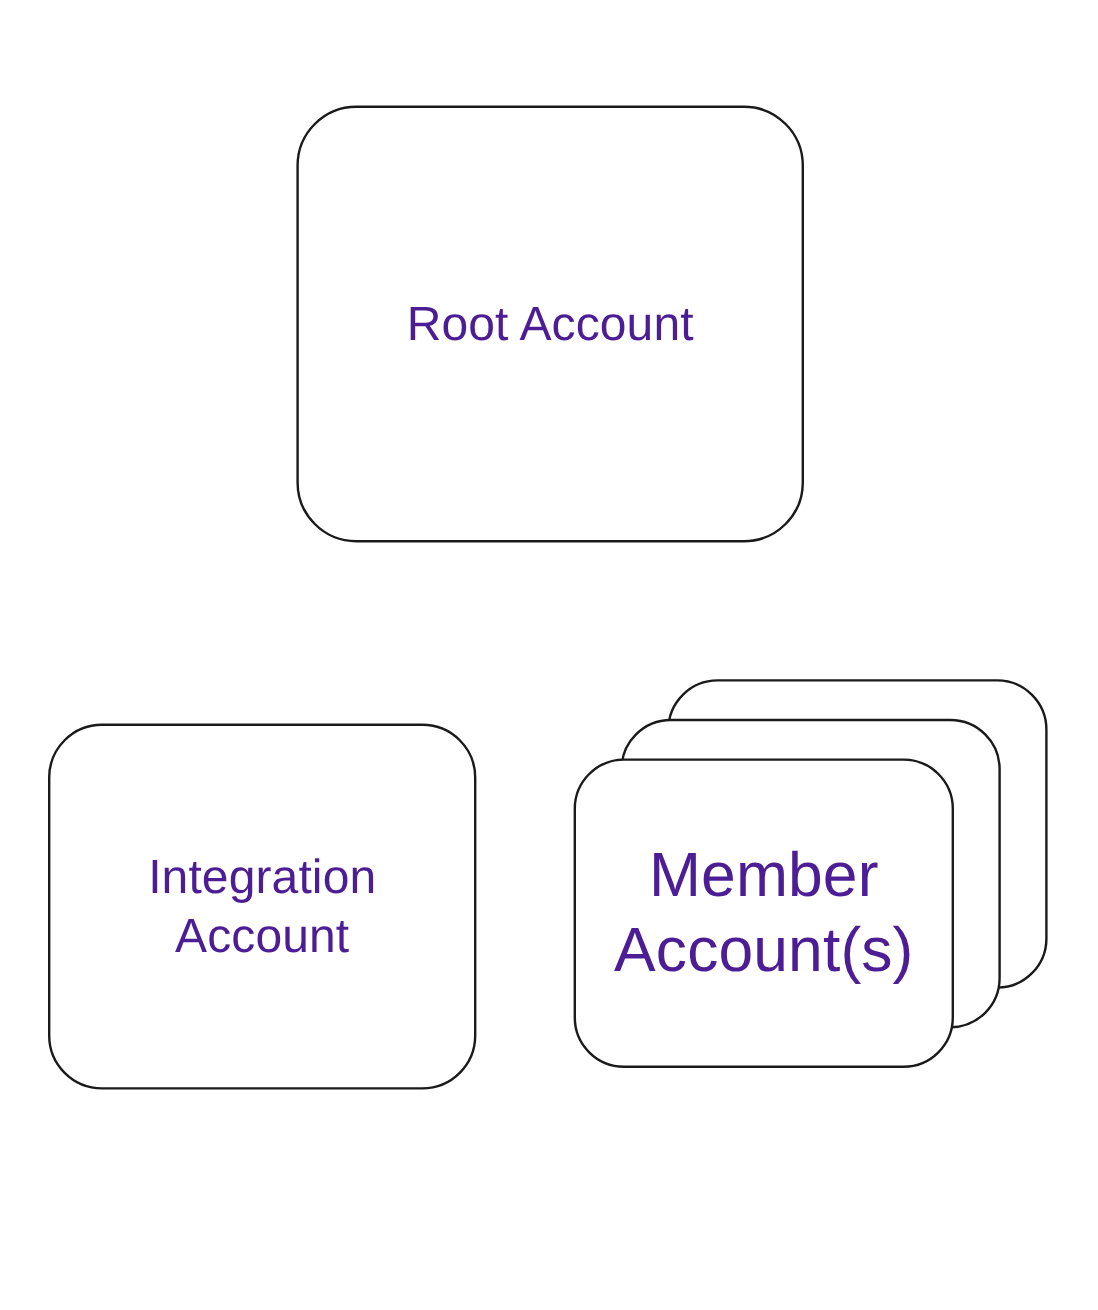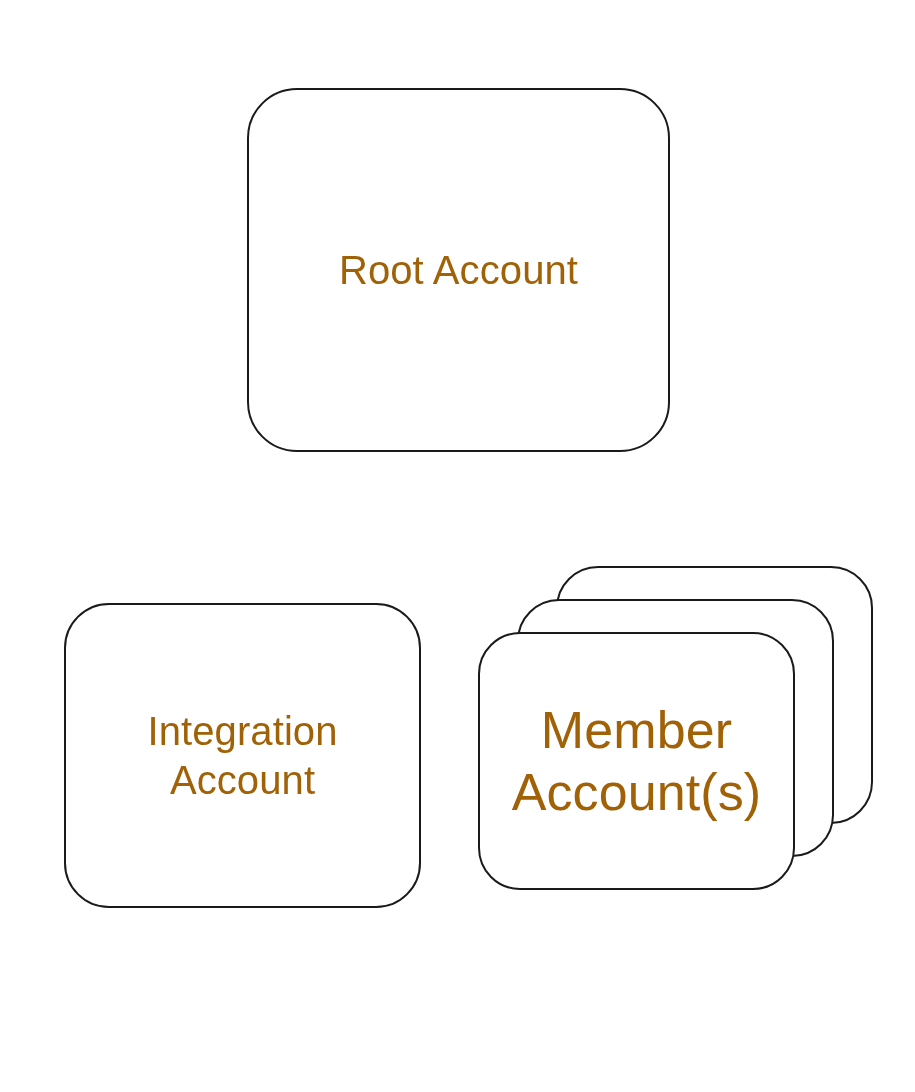--- a/index.html
+++ b/index.html
@@ -30,41 +30,41 @@
     box-sizing: border-box;
     background: #ffffff;
     border: 2px solid #1a1a1a;
     display: flex;
     align-items: center;
     justify-content: center;
     text-align: center;
   }
 
   .node-label {
-    color: #a16207;
+    color: #4c1d95;
     line-height: 1.22;
     white-space: pre-line;
     letter-spacing: 0.1px;
   }
 
   
   #node-root {
     left: 247px;
     top: 88px;
     width: 423px;
     height: 364px;
     border-radius: 50px;
   }
   #node-root .node-label {
     font-size: 40px;
   }
 
   
   #node-integration {
-    left: 64px;
+    left: 40px;
     top: 603px;
     width: 357px;
     height: 305px;
     border-radius: 45px;
   }
   #node-integration .node-label {
     font-size: 40px;
   }
 
   

